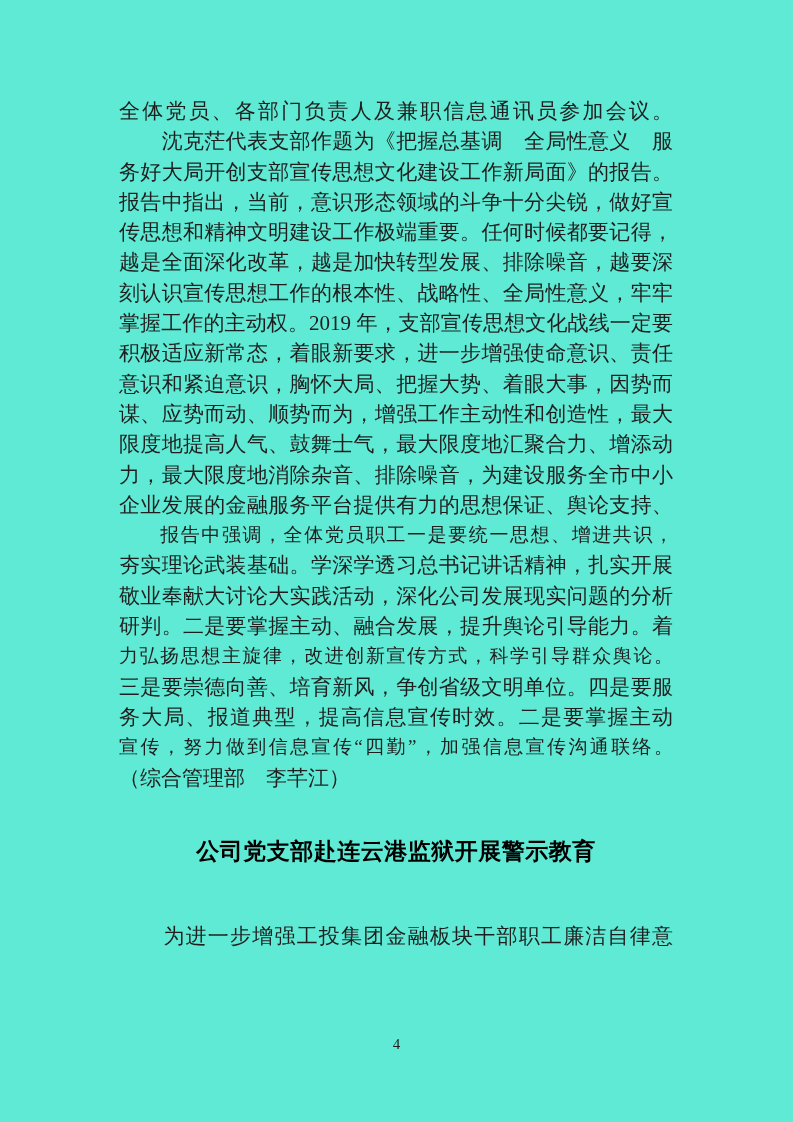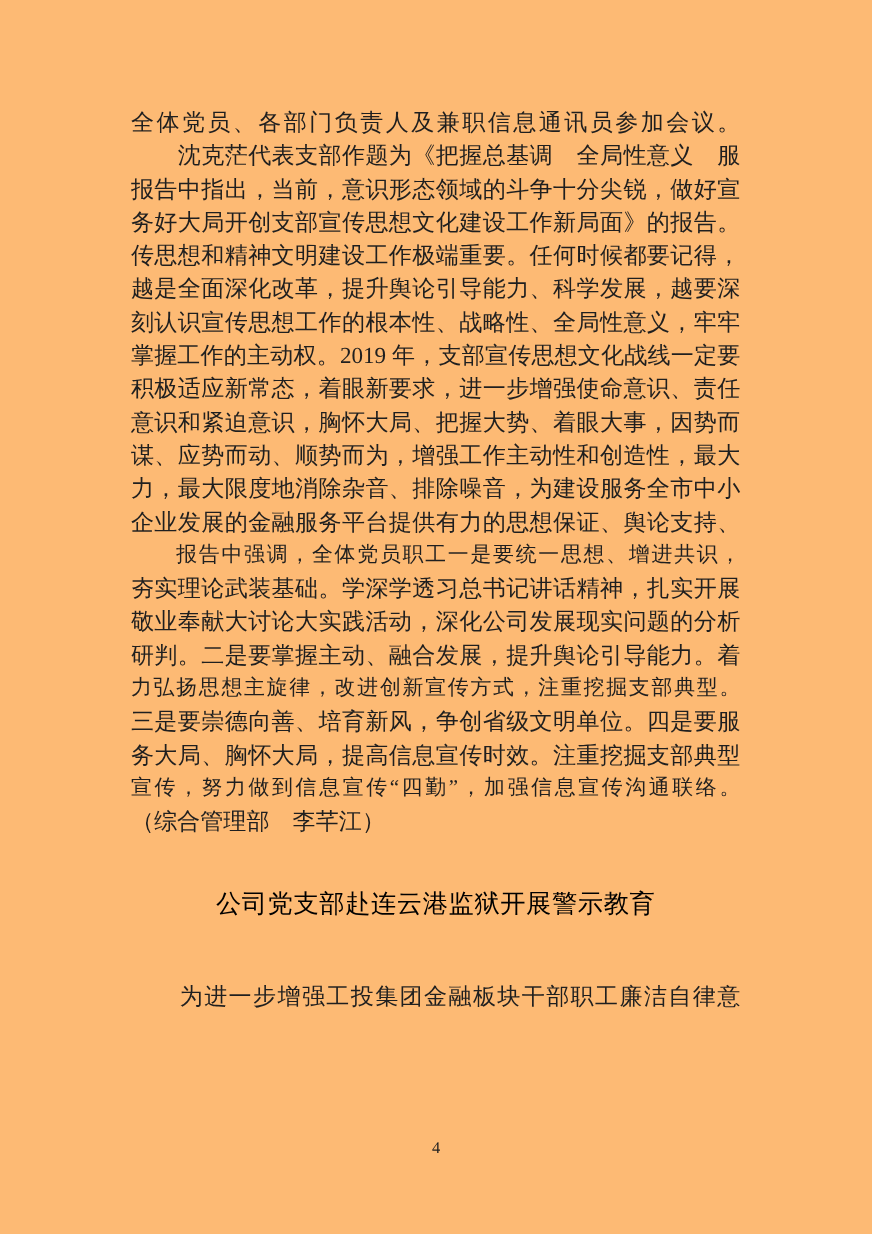--- a/index.html
+++ b/index.html
@@ -4,21 +4,21 @@
 <style>
   html, body {
     margin: 0;
     padding: 0;
     background: #ffffff;
   }
   .page {
     position: relative;
     width: 793px;
     height: 1122px;
-    background: #fdba74;
+    background: #5eead4;
     box-sizing: border-box;
     padding: 96px 62px 0 119px;
     font-family: "Liberation Serif", "DejaVu Serif", serif;
     color: #1f1f1f;
     overflow: hidden;
   }
   .text-block {
     width: 554px;
   }
   .line {
@@ -39,21 +39,21 @@
   .line.closing {
     display: flex;
     justify-content: space-between;
     text-align: left;
     text-align-last: left;
   }
   .article-title {
     margin: 40px 0 0 0;
     width: 554px;
     font-family: "Liberation Sans", "DejaVu Sans", sans-serif;
-    font-weight: normal;
+    font-weight: bold;
     font-size: 23px;
     line-height: 36px;
     text-align: center;
     color: #000000;
     letter-spacing: 0.5px;
   }
   .opening-line {
     margin-top: 52px;
   }
   .page-number {
@@ -68,38 +68,39 @@
   }
 </style>
 </head>
 <body>
 
 <div class="page">
 
   <div class="text-block">
     <div class="line">全体党员、各部门负责人及兼职信息通讯员参加会议。</div>
     <div class="line">　　沈克茫代表支部作题为《把握总基调　全局性意义　服</div>
+    <div class="line">务好大局开创支部宣传思想文化建设工作新局面》的报告。</div>
     <div class="line">报告中指出，当前，意识形态领域的斗争十分尖锐，做好宣</div>
-    <div class="line">务好大局开创支部宣传思想文化建设工作新局面》的报告。</div>
     <div class="line">传思想和精神文明建设工作极端重要。任何时候都要记得，</div>
-    <div class="line">越是全面深化改革，提升舆论引导能力、科学发展，越要深</div>
+    <div class="line">越是全面深化改革，越是加快转型发展、排除噪音，越要深</div>
     <div class="line">刻认识宣传思想工作的根本性、战略性、全局性意义，牢牢</div>
     <div class="line">掌握工作的主动权。2019 年，支部宣传思想文化战线一定要</div>
     <div class="line">积极适应新常态，着眼新要求，进一步增强使命意识、责任</div>
     <div class="line">意识和紧迫意识，胸怀大局、把握大势、着眼大事，因势而</div>
     <div class="line">谋、应势而动、顺势而为，增强工作主动性和创造性，最大</div>
+    <div class="line">限度地提高人气、鼓舞士气，最大限度地汇聚合力、增添动</div>
     <div class="line">力，最大限度地消除杂音、排除噪音，为建设服务全市中小</div>
     <div class="line">企业发展的金融服务平台提供有力的思想保证、舆论支持、</div>
     <div class="line tight">　　报告中强调，全体党员职工一是要统一思想、增进共识，</div>
     <div class="line">夯实理论武装基础。学深学透习总书记讲话精神，扎实开展</div>
     <div class="line">敬业奉献大讨论大实践活动，深化公司发展现实问题的分析</div>
     <div class="line">研判。二是要掌握主动、融合发展，提升舆论引导能力。着</div>
-    <div class="line tight">力弘扬思想主旋律，改进创新宣传方式，注重挖掘支部典型。</div>
+    <div class="line tight">力弘扬思想主旋律，改进创新宣传方式，科学引导群众舆论。</div>
     <div class="line">三是要崇德向善、培育新风，争创省级文明单位。四是要服</div>
-    <div class="line">务大局、胸怀大局，提高信息宣传时效。注重挖掘支部典型</div>
+    <div class="line">务大局、报道典型，提高信息宣传时效。二是要掌握主动</div>
     <div class="line tight">宣传，努力做到信息宣传“四勤”，加强信息宣传沟通联络。</div>
     <div class="line closing">
       <span>（综合管理部　李芊江）</span>
     </div>
   </div>
 
   <h2 class="article-title">公司党支部赴连云港监狱开展警示教育</h2>
 
   <div class="text-block">
     <div class="line opening-line">　　为进一步增强工投集团金融板块干部职工廉洁自律意</div>

